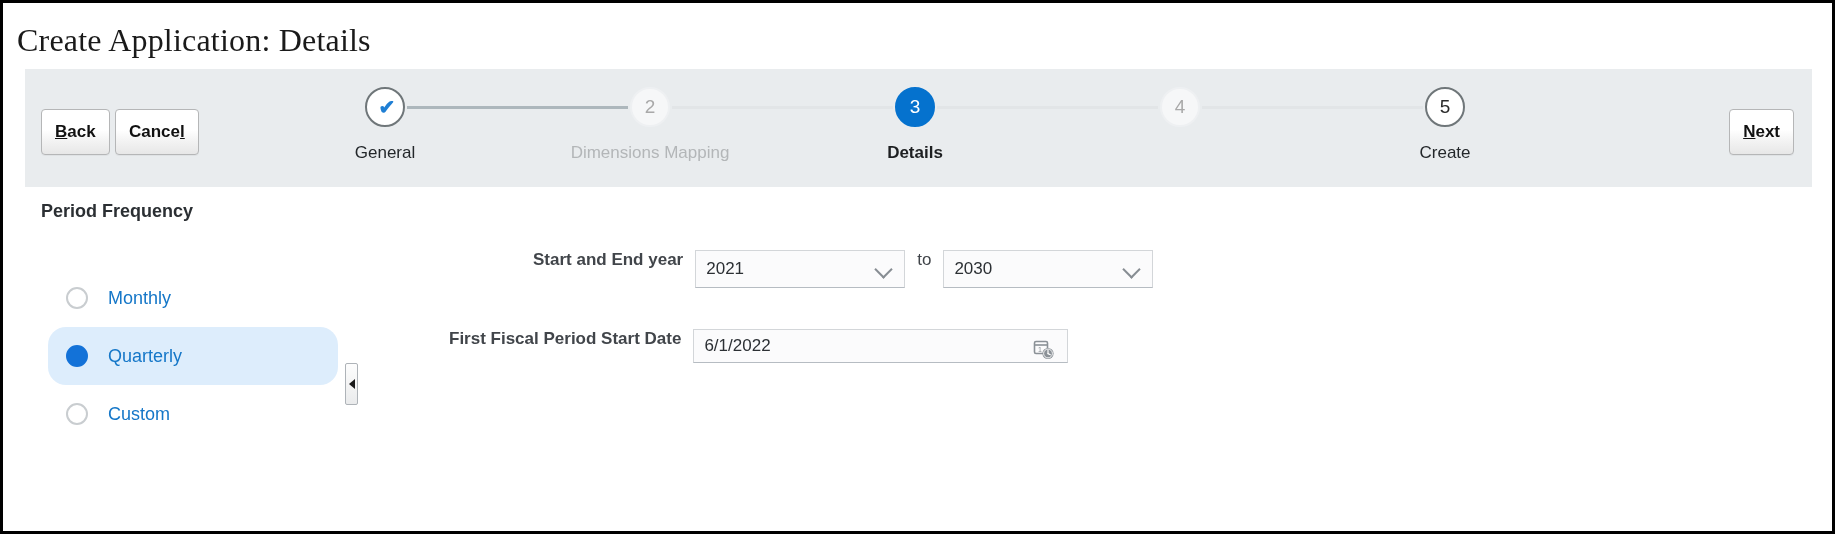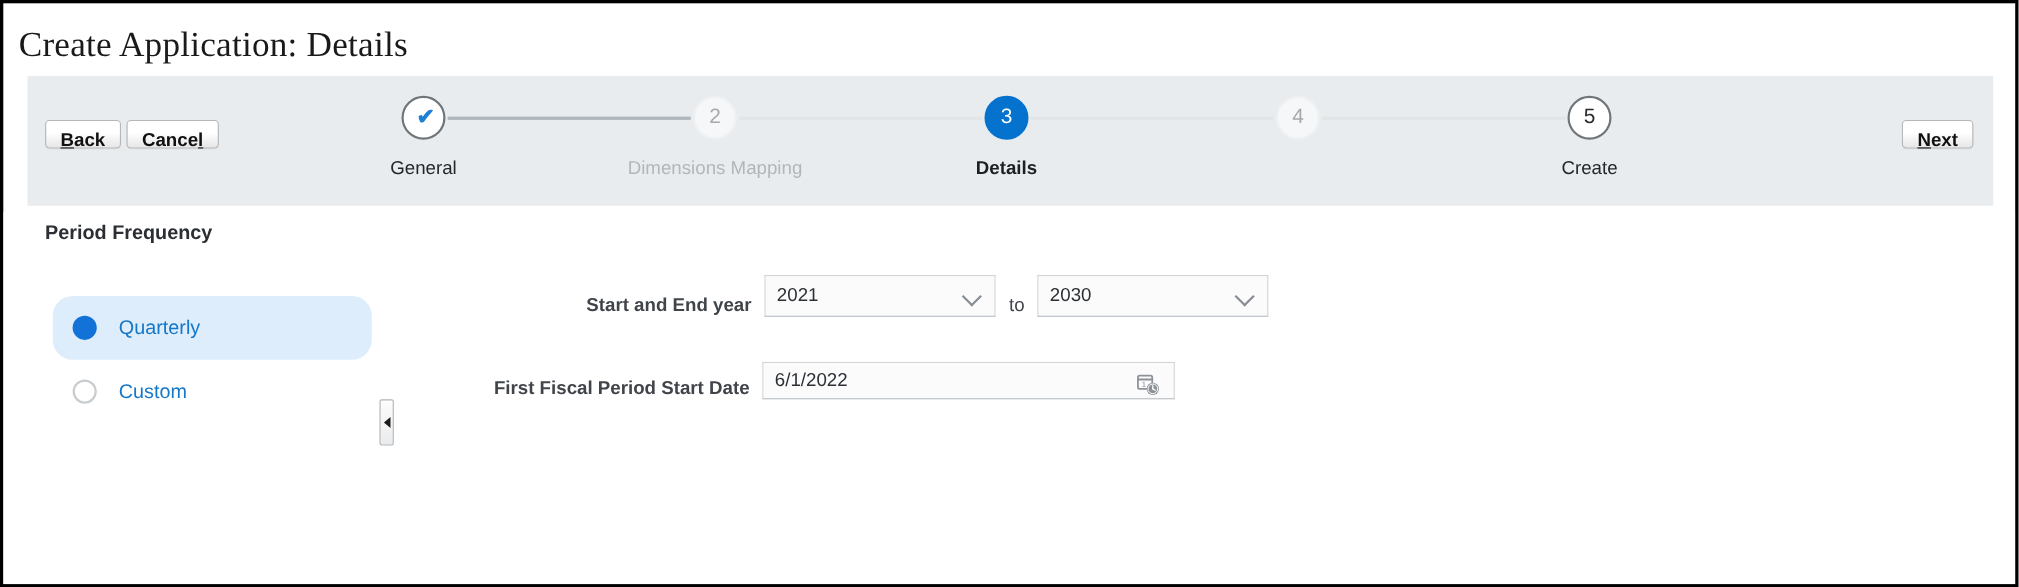--- a/index.html
+++ b/index.html
@@ -45,21 +45,21 @@
     top: 66px;
     width: 1787px;
     height: 118px;
     background: #e9ecee;
   }
 
   
   .nav-btn {
     position: absolute;
     box-sizing: border-box;
-    height: 26px;
+    height: 46px;
     padding: 0 13px;
     border: 1px solid #b5b6b7;
     border-radius: 4px;
     background: linear-gradient(to bottom, #ffffff 0%, #ffffff 45%, #f3f3f3 70%, #e7e7e7 100%);
     font-family: "Liberation Sans", sans-serif;
     font-size: 17px;
     font-weight: bold;
     color: #111111;
     line-height: 36px;
     cursor: pointer;
@@ -228,21 +228,21 @@
     width: 0; height: 0;
     border-top: 5px solid transparent;
     border-bottom: 5px solid transparent;
     border-right: 6px solid #1a1a1a;
   }
 
   
   .field-row {
     position: absolute;
     display: flex;
-    align-items: flex-end;
+    align-items: flex-start;
     white-space: nowrap;
   }
   #year-range-row { left: 530px; top: 57px; }
   #start-date-row { left: 446px; top: 136px; }
 
   .field-label {
     font-size: 17px;
     font-weight: bold;
     color: #41454a;
     margin-right: 12px;
@@ -345,20 +345,24 @@
           <div class="step-label available">Create</div>
         </div>
       </div>
   </div>
 
   <div id="content">
 
     <div id="period-frequency-title">Period Frequency</div>
 
     <div id="frequency-panel">
+        <div class="radio-row">
+          <span class="radio-mark"></span>
+          <span class="radio-label">Monthly</span>
+        </div>
         <div class="radio-row selected">
           <span class="radio-mark"></span>
           <span class="radio-label">Quarterly</span>
         </div>
         <div class="radio-row">
           <span class="radio-mark"></span>
           <span class="radio-label">Custom</span>
         </div>
       </div>
 

